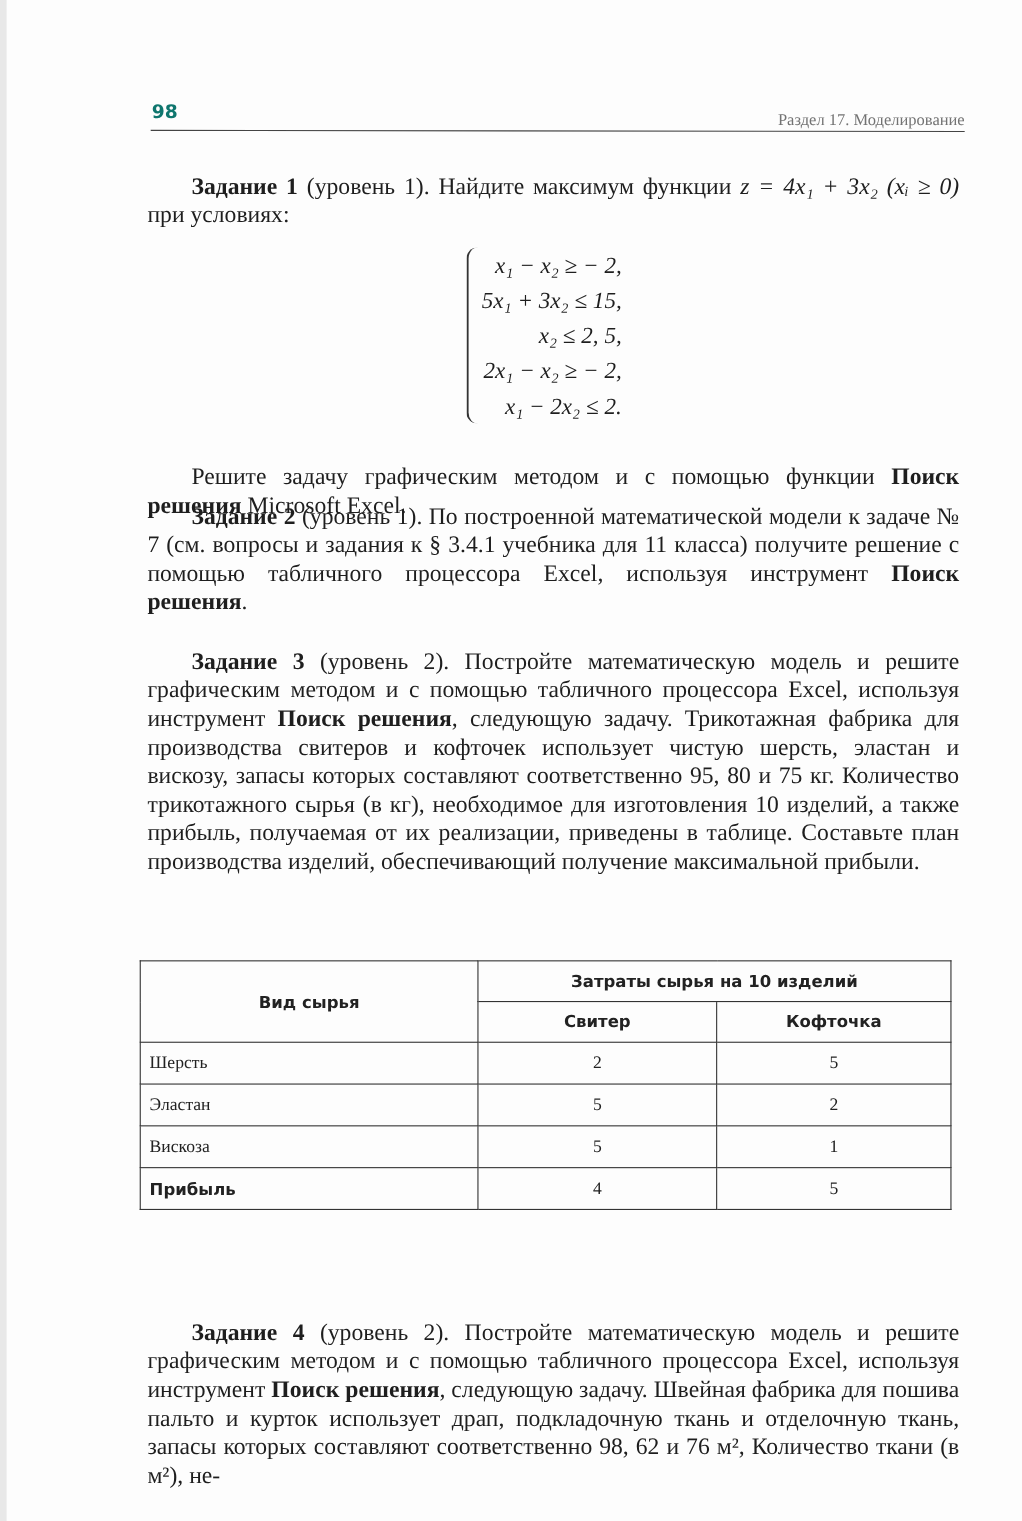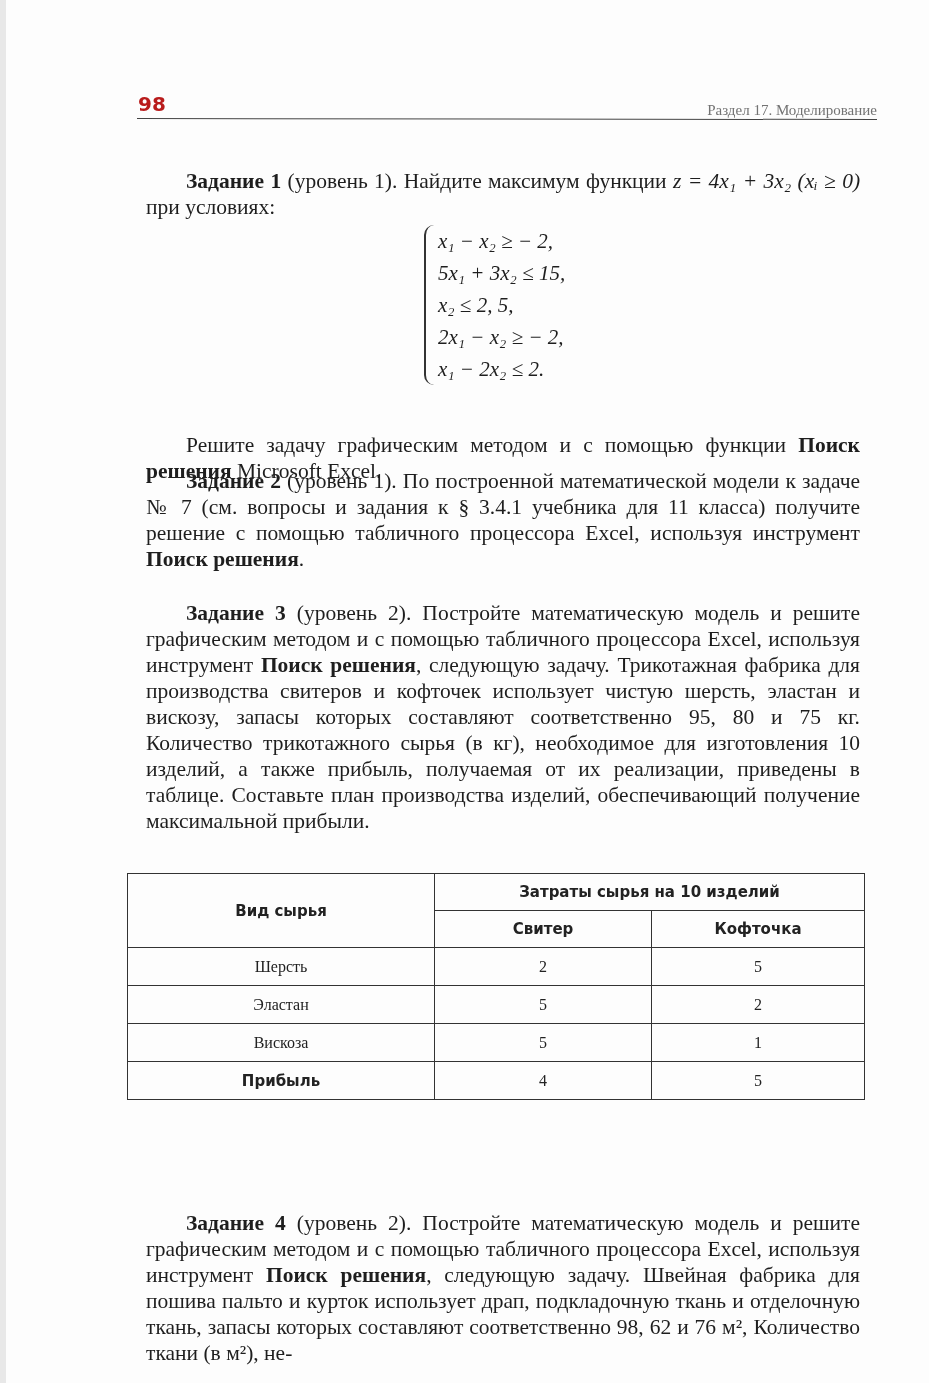--- a/index.html
+++ b/index.html
@@ -1,37 +1,37 @@
 <!DOCTYPE html>
 <html><head>
 <meta charset="utf-8">
 <style>
   html, body { margin: 0; padding: 0; }
   body {
     width: 929px; height: 1383px; background: #fdfdfd; position: relative; overflow: hidden;
     font-family: "DejaVu Serif", "Liberation Serif", serif; color: #1e1e1e;
   }
   .edge { position: absolute; left: 0; top: 0; width: 6px; height: 1383px; background: #e8e8e8; }
-  .page-num { position: absolute; left: 138px; top: 92px; font-family: "DejaVu Sans", sans-serif; font-weight: bold; font-size: 20px; color: #b91c1c; }
+  .page-num { position: absolute; left: 138px; top: 92px; font-family: "DejaVu Sans", sans-serif; font-weight: bold; font-size: 17px; color: #0f766e; }
   .running-head { position: absolute; right: 52px; top: 102px; font-size: 15px; color: #737373; font-family: "Liberation Serif", serif; }
   .head-rule { position: absolute; left: 137px; top: 118px; width: 740px; height: 0; border-top: 1.4px solid #444; transform: rotate(0.08deg); transform-origin: left; }
   .block { position: absolute; left: 134px; width: 738px; font-family: "Liberation Serif", serif; font-size: 21.5px; line-height: 26px; text-align: justify; }
-  .block p { margin: 12px; text-indent: 40px; }
+  .block p { margin: 0; text-indent: 40px; }
   .block b { font-weight: bold; }
   .math { font-style: italic; }
   .system {
     position: absolute; left: 424px; top: 225px; font-family: "Liberation Serif", serif;
     font-size: 21px; line-height: 32px; padding-left: 12px; border-left: 2px solid #333; border-radius: 10px 0 0 10px;
   }
-  .system div { white-space: nowrap; }
+  .system div { white-space: nowrap; text-align: right; }
   table.resources {
     position: absolute; left: 127px; top: 873px; width: 738px; border-collapse: collapse;
     font-size: 16px; color: #222;
   }
-  table.resources td, table.resources th { border: 1.2px solid #333; padding: 0 8px; text-align: center; }
+  table.resources td, table.resources th { border: 1.2px solid #333; padding: 0 8px; }
   table.resources th { font-family: "DejaVu Sans", sans-serif; font-weight: bold; font-size: 15px; height: 36px; text-align: center; }
   table.resources td { font-family: "Liberation Serif", serif; height: 37px; }
   td.num { text-align: center; }
   td.lbl-bold { font-family: "DejaVu Sans", sans-serif !important; font-weight: bold; font-size: 15px; }
 </style>
 </head>
 <body>
 
 <div class="edge"></div>
 <div class="page-num">98</div>

